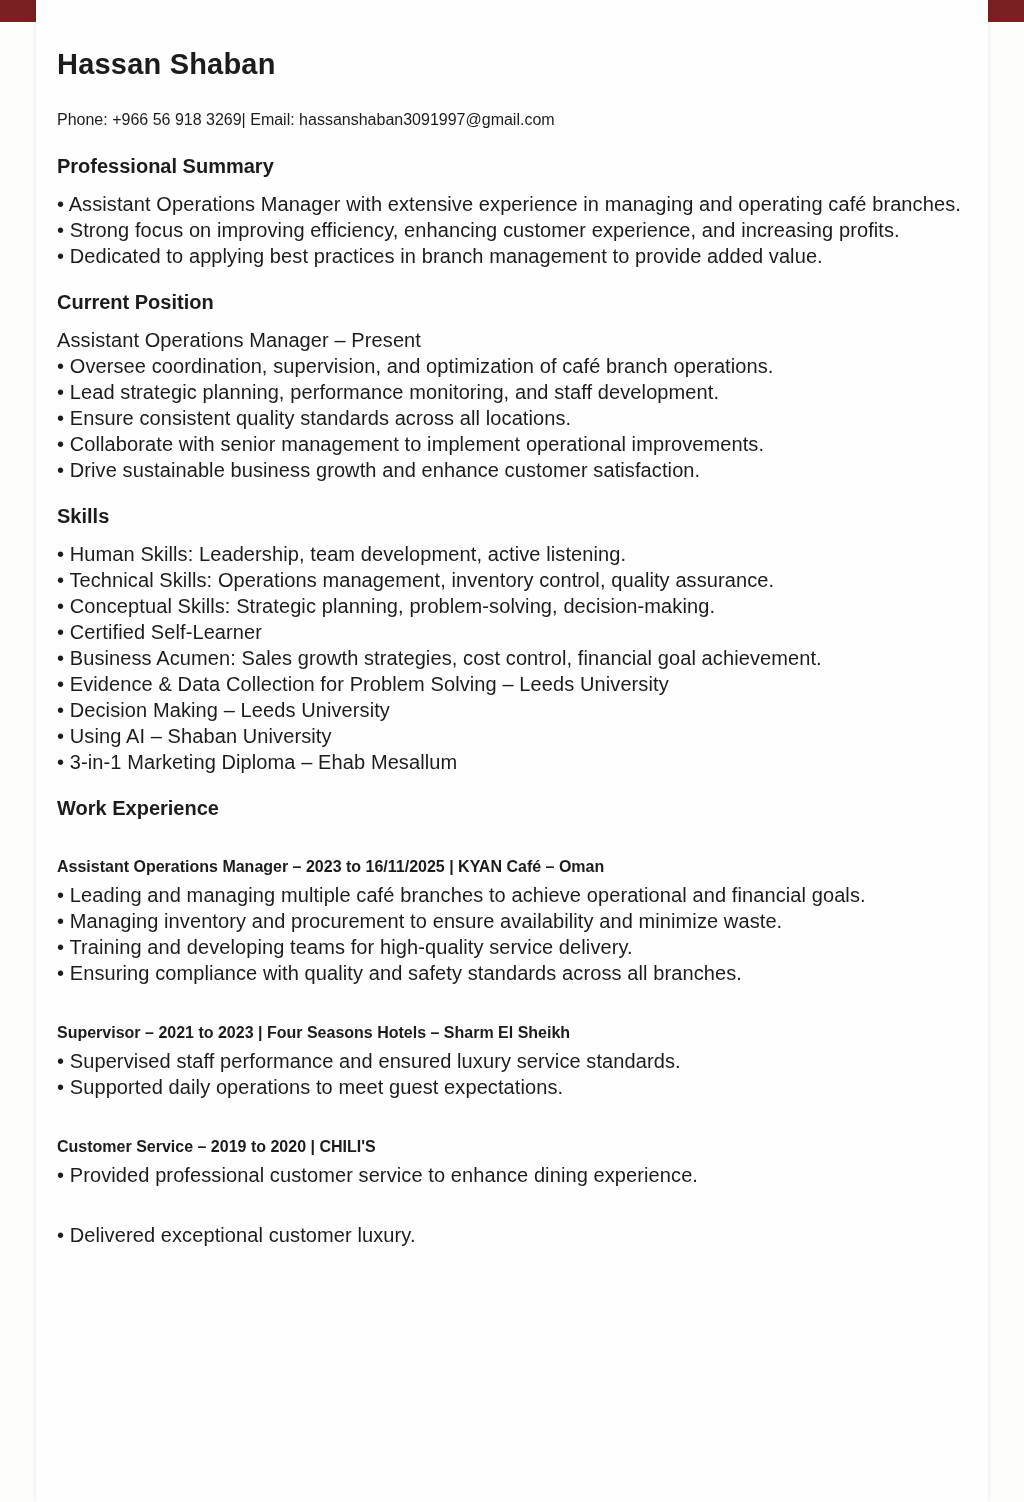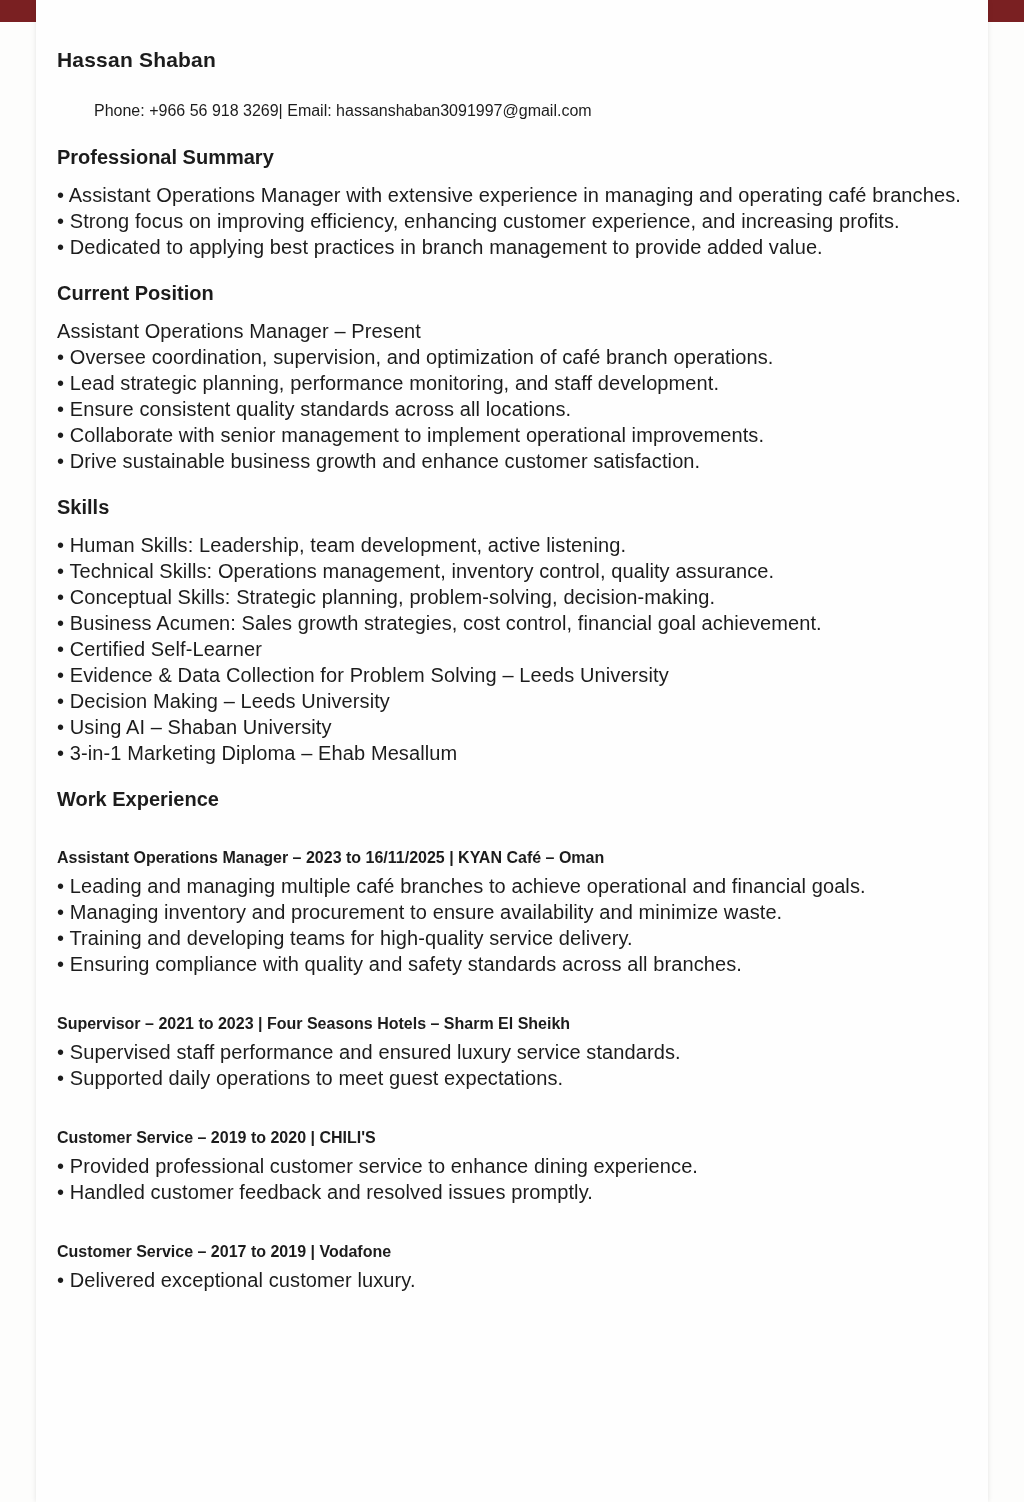--- a/index.html
+++ b/index.html
@@ -27,30 +27,29 @@
     padding: 48px 20px 40px 21px;
     box-shadow: 0 0 5px rgba(0,0,0,0.10);
   }
   .below-fill {
     position: absolute;
     top: 22px; left: 0;
     width: 1024px; height: 1480px;
     background: #fdfdfc;
   }
   .doc-name {
-    font-size: 21px;
+    font-size: 29px;
     font-weight: bold;
     letter-spacing: 0.2px;
     margin-bottom: 26px;
   }
   .doc-contact {
     font-size: 16px;
     line-height: 26px;
     margin-bottom: 0;
-    margin-left: 37px;
   }
   .section { margin-top: 22px; }
   .section-title {
     font-size: 20px;
     font-weight: bold;
     margin-bottom: 13px;
   }
   .line, .plain-line {
     font-size: 20px;
     line-height: 26px;
@@ -96,22 +95,22 @@
         <div class="line">• Drive sustainable business growth and enhance customer satisfaction.</div>
       </div>
   </div>
 
   <div class="section">
     <div class="section-title">Skills</div>
     <div>
         <div class="line">• Human Skills: Leadership, team development, active listening.</div>
         <div class="line">• Technical Skills: Operations management, inventory control, quality assurance.</div>
         <div class="line">• Conceptual Skills: Strategic planning, problem-solving, decision-making.</div>
+        <div class="line">• Certified Self-Learner</div>
         <div class="line">• Business Acumen: Sales growth strategies, cost control, financial goal achievement.</div>
-        <div class="line">• Certified Self-Learner</div>
         <div class="line">• Evidence &amp; Data Collection for Problem Solving – Leeds University</div>
         <div class="line">• Decision Making – Leeds University</div>
         <div class="line">• Using AI – Shaban University</div>
         <div class="line">• 3-in-1 Marketing Diploma – Ehab Mesallum</div>
       </div>
   </div>
 
   <div class="section">
     <div class="section-title">Work Experience</div>
 
@@ -130,26 +129,24 @@
       <div>
           <div class="line">• Supervised staff performance and ensured luxury service standards.</div>
           <div class="line">• Supported daily operations to meet guest expectations.</div>
         </div>
     </div>
 
     <div class="job">
       <div class="job-heading">Customer Service – 2019 to 2020 | CHILI'S</div>
       <div>
           <div class="line">• Provided professional customer service to enhance dining experience.</div>
-          <div class="line">• Handled customer feedback and resolved issues promptly.</div>
         </div>
     </div>
 
     <div class="job">
-      <div class="job-heading">Customer Service – 2017 to 2019 | Vodafone</div>
       <div>
           <div class="line">• Delivered exceptional customer luxury.</div>
         </div>
     </div>
 
   </div>
 
 </div>
 
 </body></html>

